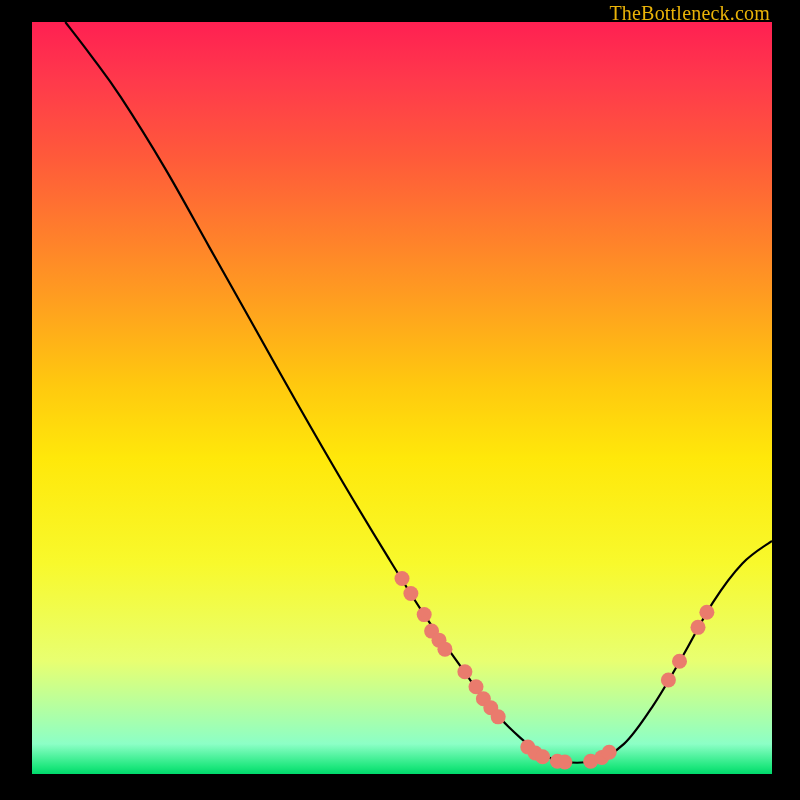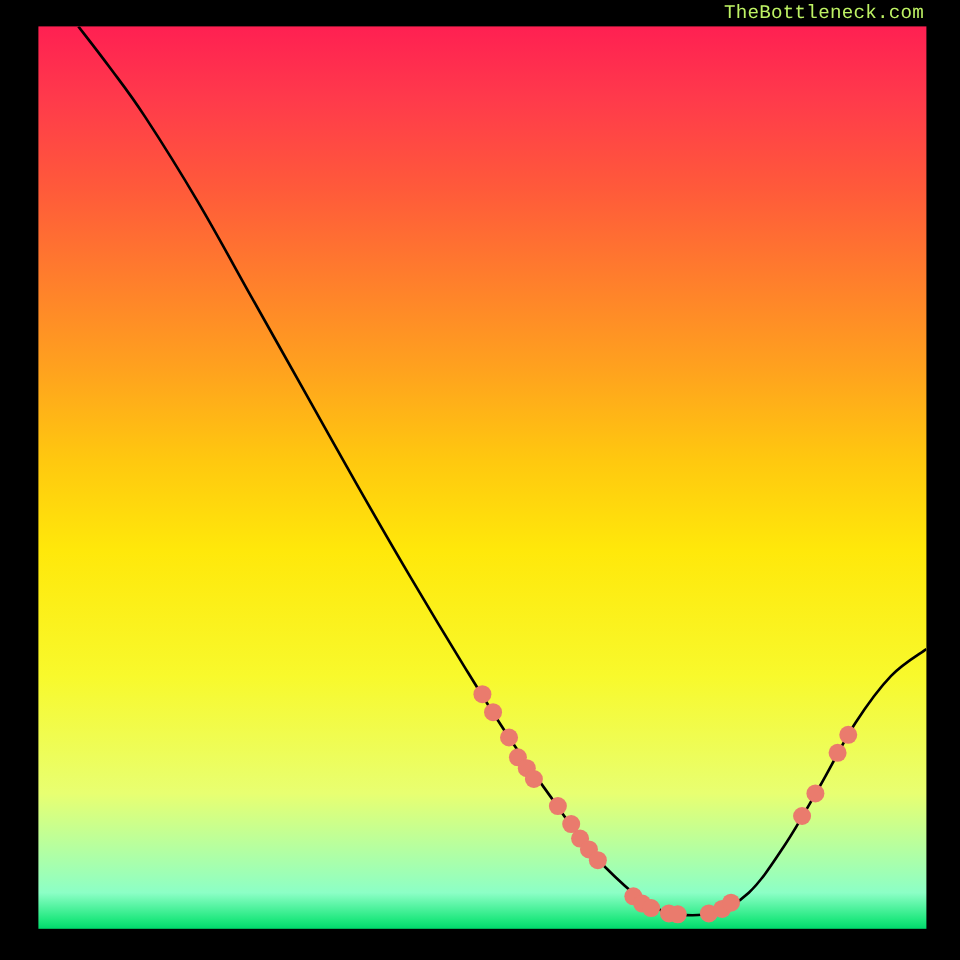--- a/index.html
+++ b/index.html
@@ -34,23 +34,23 @@
       #e8ff71 85%,
       #8cffc6 96%,
       #20e87f 99%,
       #00d96c 100%
     );
   }
   .watermark {
     position: absolute;
     top: 2px;
     right: 30px;
-    color: #bef264;
-    font-family: Liberation Mono, monospace;
-    font-size: 16px;
+    color: #eab308;
+    font-family: Liberation Serif, serif;
+    font-size: 20px;
     font-weight: 500;
     letter-spacing: 0.2px;
     user-select: none;
   }
   svg.curve {
     position: absolute;
     left: 0;
     top: 0;
     width: 740px;
     height: 752px;

